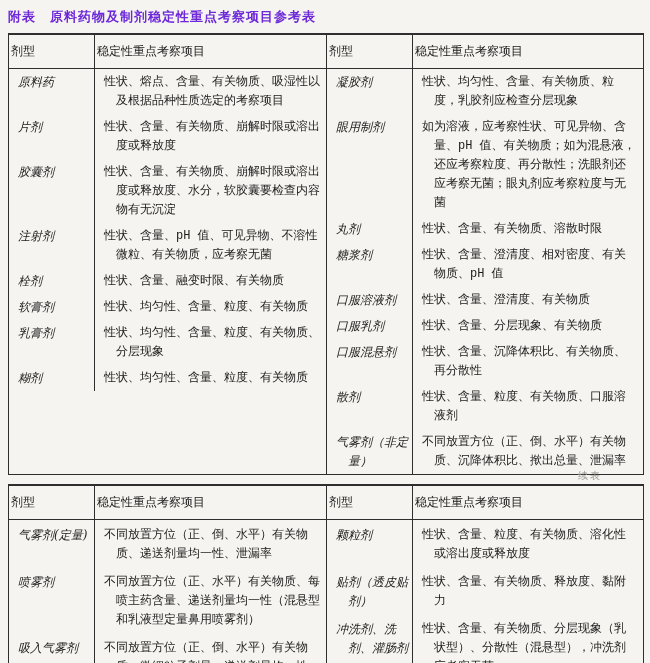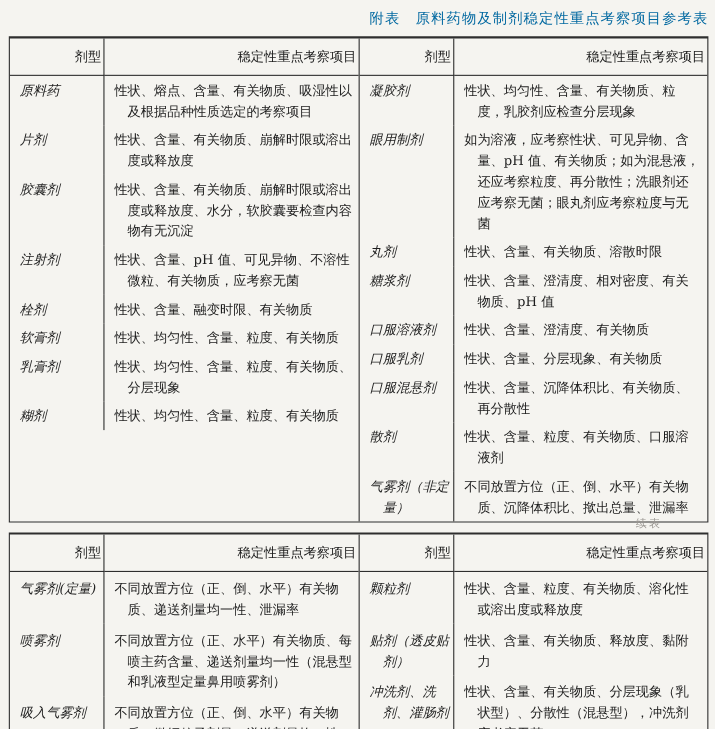--- a/index.html
+++ b/index.html
@@ -6,38 +6,38 @@
   html,body { width:650px; height:663px; }
   body {
     background:#f5f4f0;
     font-family:"DejaVu Serif", serif;
     color:#1d1d1d;
     overflow:hidden;
     position:relative;
   }
   .page { padding:6px 6px 0 8px; }
   .title {
-    text-align:right;
-    font-weight:normal;
+    text-align:left;
+    font-weight:bold;
     font-size:13px;
     letter-spacing:1px;
     margin:2px 0 7px 0;
-    color:#0369a1;
+    color:#6d28d9;
   }
   .tbl {
     border:1.6px solid #2e2e2e;
     border-top-width:2px;
     display:flex;
     background:transparent;
   }
   .half { width:50%; display:grid; grid-template-columns:86px 1fr; align-content:start; }
   .half.right-half { border-left:1.4px solid #2e2e2e; }
   .hc {
     border-bottom:1.4px solid #2e2e2e;
-    text-align:right;
+    text-align:left;
     font-size:12px;
     padding:8px 2px;
     color:#1a1a1a;
   }
   .hc.form-h { border-right:1.4px solid #2e2e2e; }
   .lt {
     border-right:1.4px solid #2e2e2e;
     font-size:12px;
     line-height:19px;
     padding:4px 3px 3px 9px;
@@ -45,20 +45,21 @@
     color:#1c1c1c;
     font-style:italic;
   }
   .ct {
     font-size:12px;
     line-height:19px;
     padding:4px 6px 3px 9px;
     padding-left:calc(9px + 1em);
     text-indent:-1em;
     color:#1c1c1c;
+    font-family:Liberation Mono, monospace;
   }
   .t2 .lt { padding-top:6px; }
   .t2 .ct { padding-top:6px; }
   .gap { height:9px; position:relative; }
   .cont-label {
     position:absolute;
     right:42px; top:-6px;
     font-size:10px;
     color:#9a9792;
     filter:blur(0.6px);

